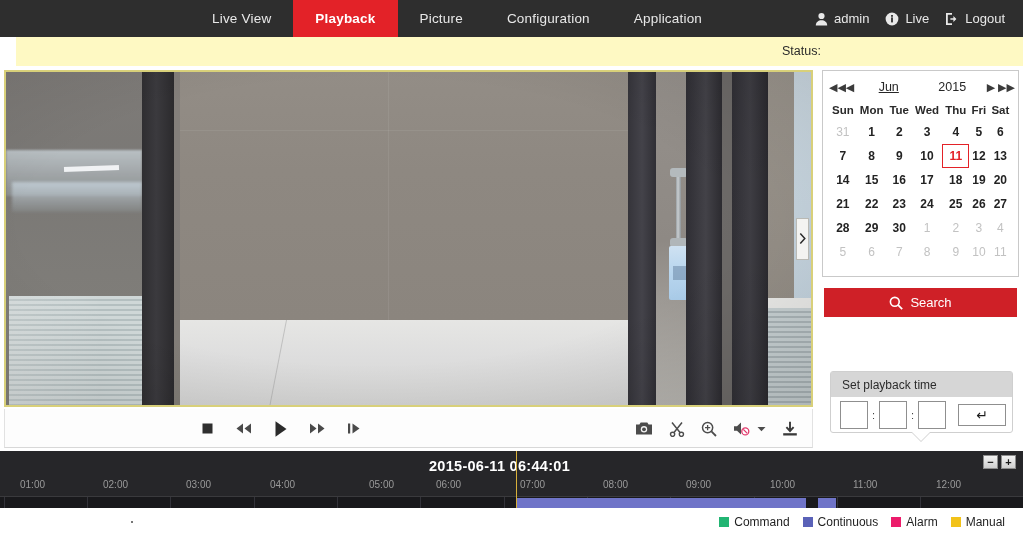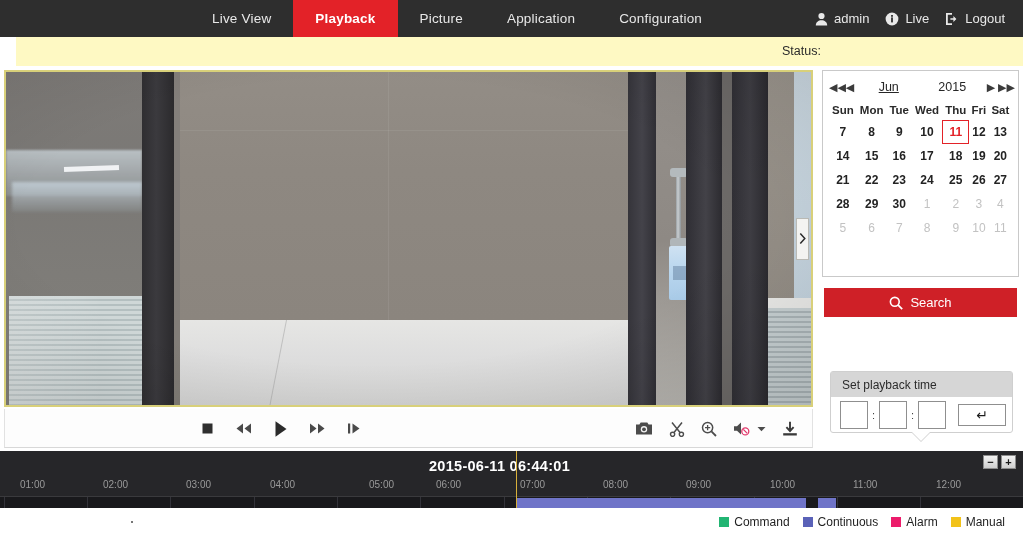--- a/index.html
+++ b/index.html
@@ -456,24 +456,24 @@
   <div class="nav-tab">
     <span>Live View</span>
   </div>
   <div class="nav-tab active">
     <span>Playback</span>
   </div>
   <div class="nav-tab">
     <span>Picture</span>
   </div>
   <div class="nav-tab">
+    <span>Configuration</span>
+  </div>
+  <div class="nav-tab">
     <span>Application</span>
-  </div>
-  <div class="nav-tab">
-    <span>Configuration</span>
   </div>
 
   <div id="nav-right">
     <div class="nav-util">
       <span>
         <svg width="13" height="14" viewBox="0 0 13 14">
             <circle cx="6.5" cy="4" r="3.1" fill="#e8e8e8"></circle>
             <path d="M0.8 13.4c0-3.1 2.6-5.1 5.7-5.1s5.7 2 5.7 5.1z" fill="#e8e8e8"></path>
           </svg>
       </span>
@@ -637,20 +637,29 @@
         <th>Sun</th>
         <th>Mon</th>
         <th>Tue</th>
         <th>Wed</th>
         <th>Thu</th>
         <th>Fri</th>
         <th>Sat</th>
       </tr>
     </thead>
     <tbody id="cal-body">
+        <tr>
+          <td class="other">31</td>
+          <td>1</td>
+          <td>2</td>
+          <td>3</td>
+          <td>4</td>
+          <td>5</td>
+          <td>6</td>
+        </tr>
         <tr>
           <td>7</td>
           <td>8</td>
           <td>9</td>
           <td>10</td>
           <td class="sel">11</td>
           <td>12</td>
           <td>13</td>
         </tr>
         <tr>

